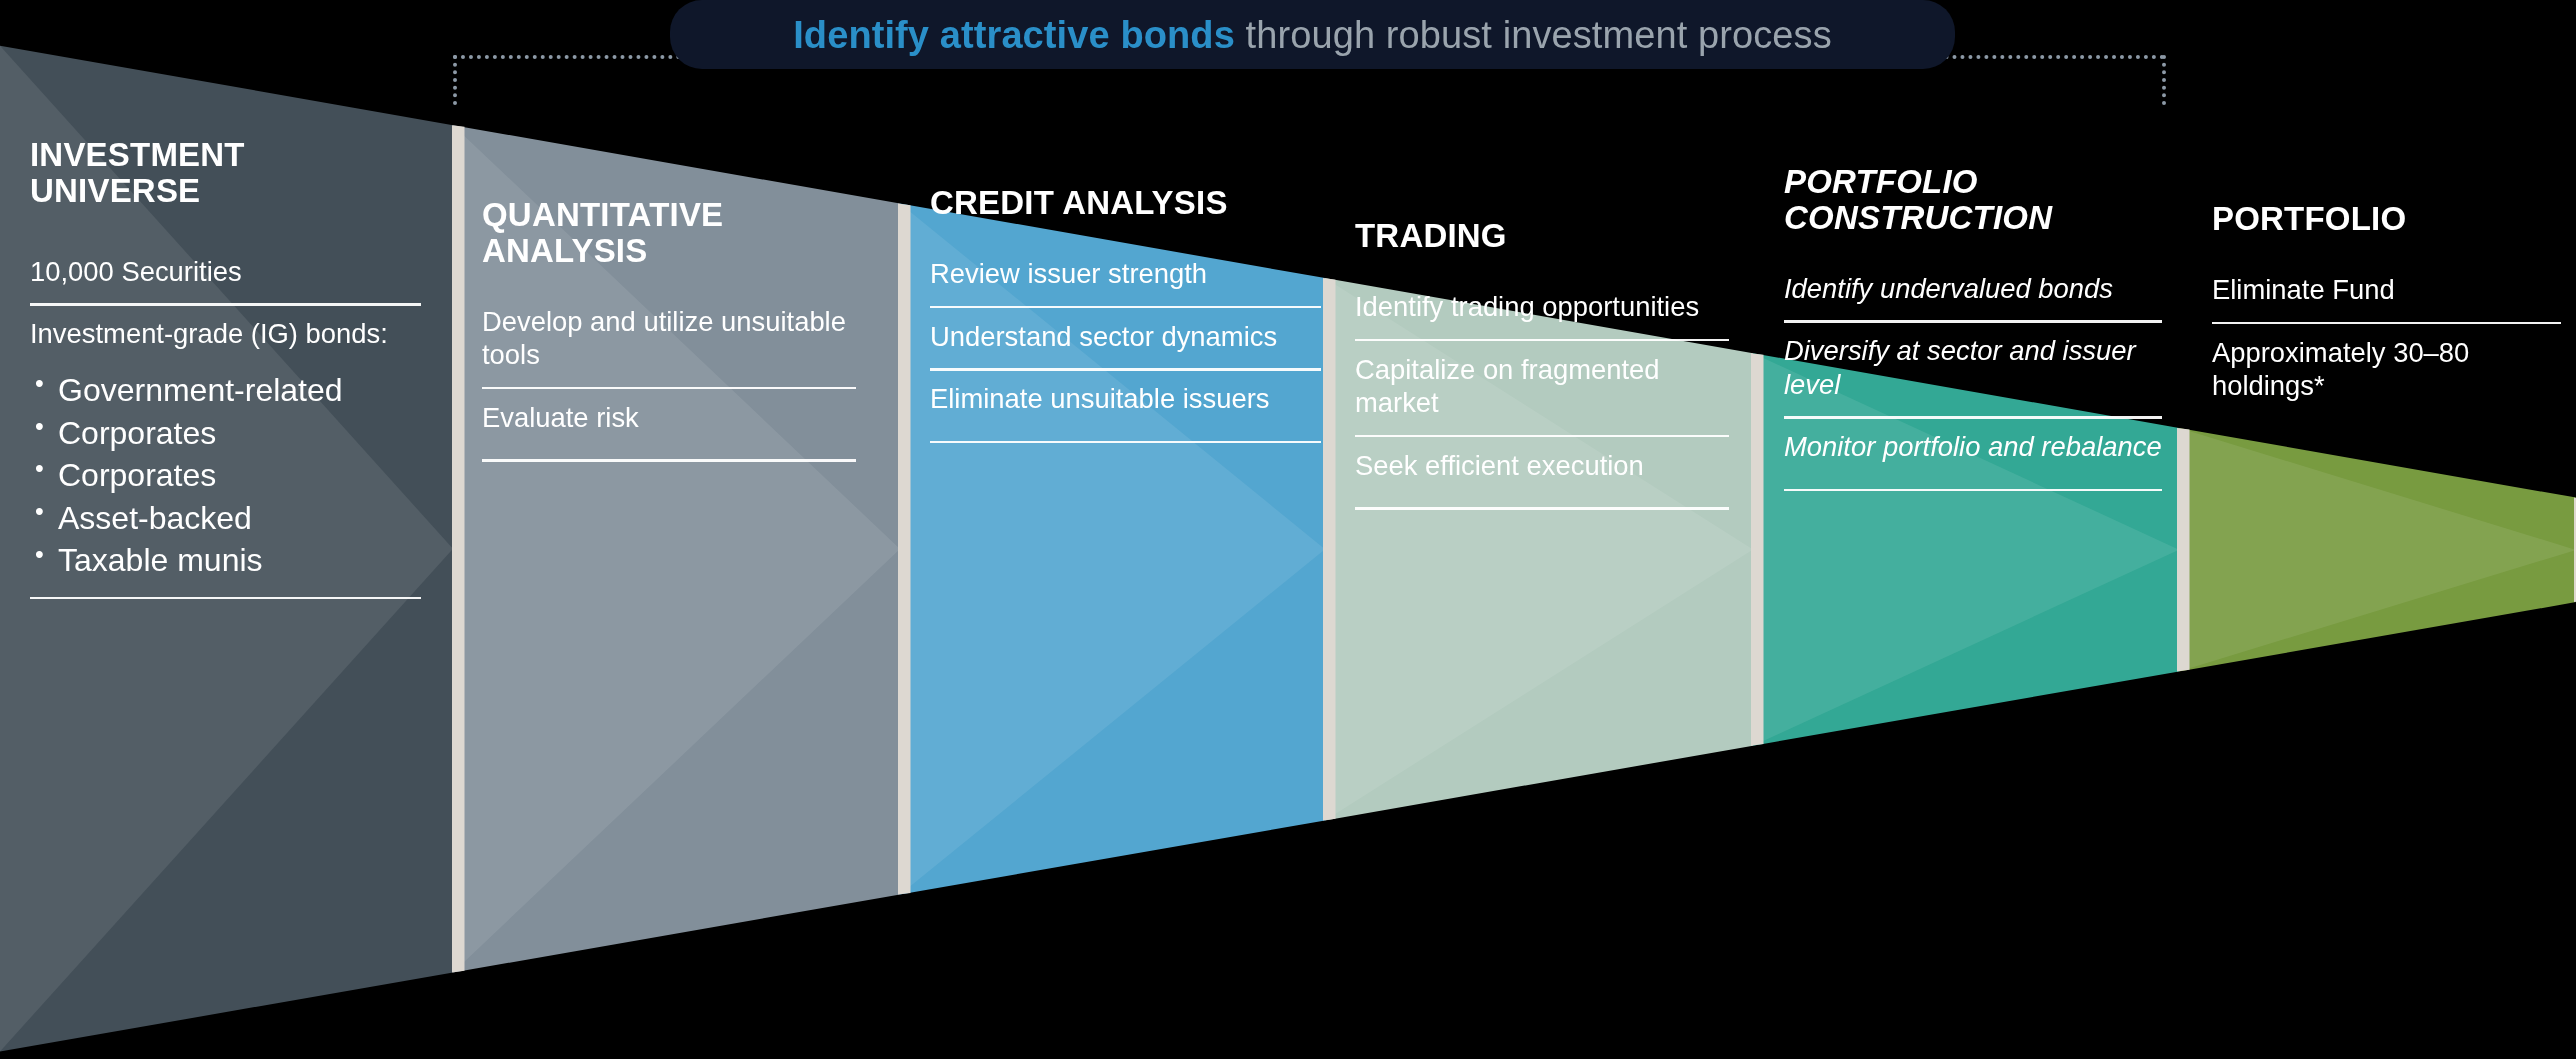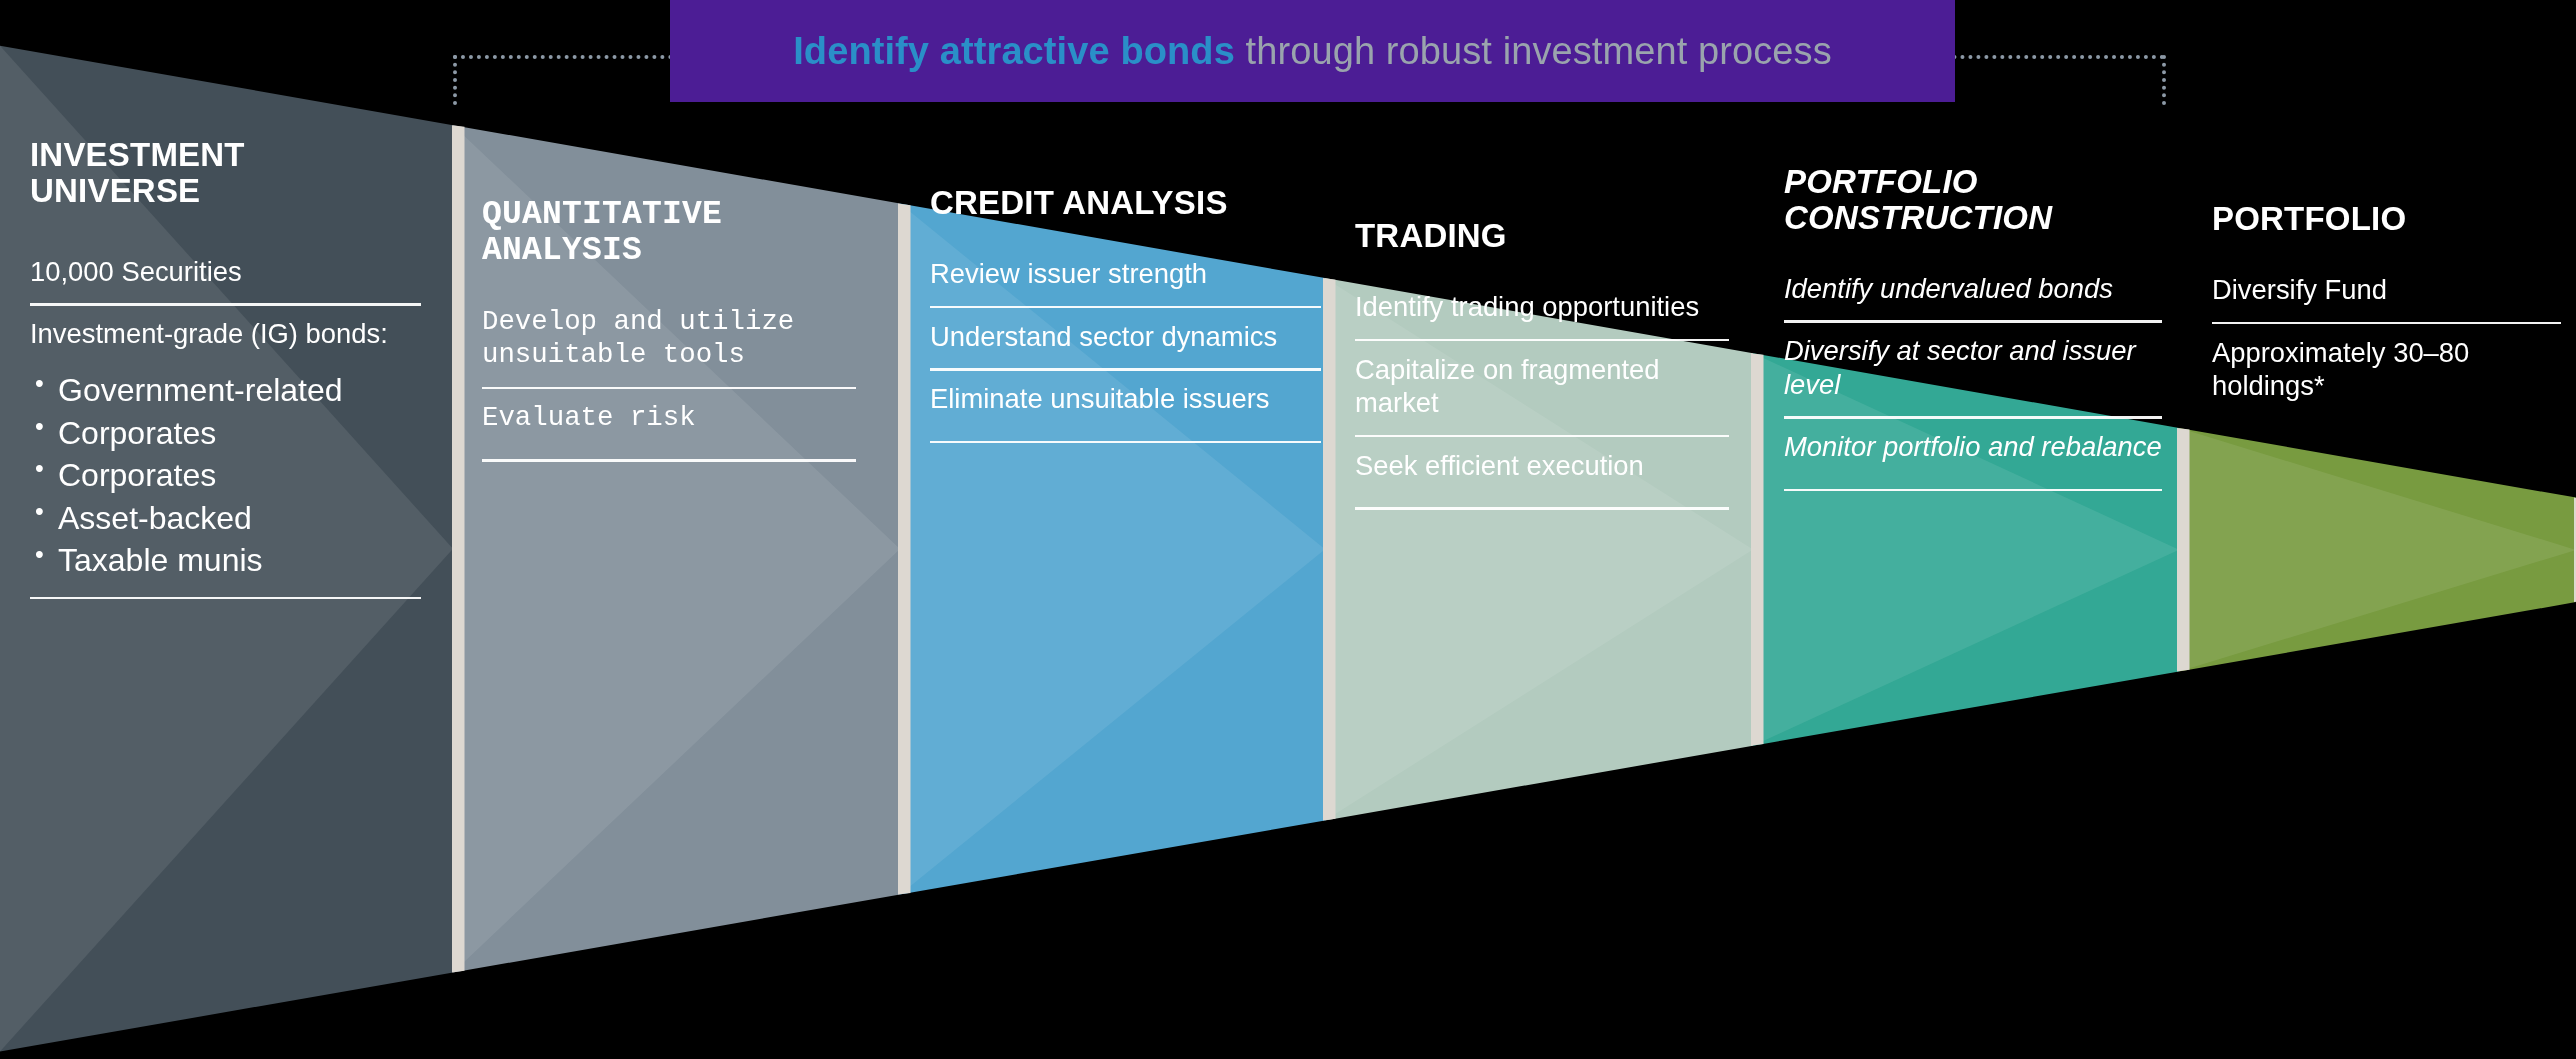--- a/index.html
+++ b/index.html
@@ -14,25 +14,26 @@
     border-top:4.2px dotted #8c99a6;
     border-left:4.2px dotted #8c99a6;
     border-right:4.2px dotted #8c99a6;
     box-sizing:border-box;
     z-index:40;
   }
 
   
   .title-box{
     position:absolute;
-    left:670px; top:0px; width:1285px; height:102px;
-    background:#4c1d95;
+    left:670px; top:0px; width:1285px; height:69px;
+    background:#0f172a;
     display:flex; align-items:center; justify-content:center;
     z-index:60;
     white-space:nowrap;
+    border-radius:32px;
   }
   .title-text{font-size:38px;line-height:1;letter-spacing:0.1px;}
   .title-strong{color:#2a8fc8;font-weight:bold;}
   .title-rest{color:#9aa4ad;font-weight:normal;}
 
   
   #funnel{position:absolute;left:0;top:39px;width:2576px;height:1020px;z-index:10;}
 
   .panel{position:absolute;top:0;height:1020px;overflow:hidden;}
   .panel .body{position:absolute;inset:0;}
@@ -104,21 +105,21 @@
           <li>Asset-backed</li>
           <li>Taxable munis</li>
         </ul>
         <div class="rule" style="margin-top: 15px;"></div>
       </div>
       <div class="panel" style="left: 453px; width: 447px; clip-path: polygon(0% 8.447%, 100% 16.128%, 100% 83.879%, 0% 91.516%);">
         <div class="body" style="background: rgb(130, 143, 154);"></div>
         <div class="chev" style="left: 0px; top: 0px; width: 447px; height: 1020px; background: rgba(255, 255, 255, 0.086); clip-path: polygon(0% 8.447%, 100% 50%, 0% 91.516%);"></div>
       </div>
       <div class="sep" style="left: 898px; width: 12.5px; background: rgb(221, 216, 209); clip-path: polygon(0% 16.128%, 100% 16.291%, 100% 83.716%, 0% 83.879%);"></div>
-      <div class="content p2" style="left: 482px; top: 158px; width: 374px; font-family: Liberation Mono, monospace;">
+      <div class="content p2" style="left: 482px; top: 158px; width: 374px;">
         <div class="ph">QUANTITATIVE ANALYSIS</div>
         <div class="pitem">Develop and utilize unsuitable tools</div>
         <div class="rule"></div>
         <div class="pitem">Evaluate risk</div>
         <div class="rule" style="margin-top: 10px;"></div>
       </div>
       <div class="panel" style="left: 900px; width: 425px; clip-path: polygon(0% 16.128%, 100% 23.437%, 100% 76.611%, 0% 83.879%);">
         <div class="body" style="background: rgb(83, 166, 208);"></div>
         <div class="chev" style="left: 0px; top: 0px; width: 425px; height: 1020px; background: rgba(255, 255, 255, 0.086); clip-path: polygon(0% 16.128%, 100% 50.02%, 0% 83.879%);"></div>
       </div>
@@ -160,20 +161,20 @@
         <div class="pitem">Monitor portfolio and rebalance</div>
         <div class="rule" style="margin-top: 10px;"></div>
       </div>
       <div class="panel" style="left: 2179px; width: 397px; clip-path: polygon(0% 38.126%, 100% 44.963%, 100% 55.208%, 0% 62.006%);">
         <div class="body" style="background: rgb(120, 155, 64);"></div>
         <div class="chev" style="left: 0px; top: 0px; width: 397px; height: 1020px; background: rgba(255, 255, 255, 0.086); clip-path: polygon(0% 38.126%, 100% 50.09%, 0% 62.006%);"></div>
       </div>
       <div class="sep" style="left: 2574px; width: 12.5px; background: rgb(221, 216, 209); clip-path: polygon(0% 44.963%, 100% 45.126%, 100% 55.045%, 0% 55.208%);"></div>
       <div class="content p6" style="left: 2212px; top: 162px; width: 349px;">
         <div class="ph">PORTFOLIO</div>
-        <div class="pitem">Diversify Fund</div>
+        <div class="pitem">Eliminate Fund</div>
         <div class="rule"></div>
         <div class="pitem">Approximately 30–80 holdings*</div>
       </div>
     </div>
 
 </div>
 
 
 </body></html>

